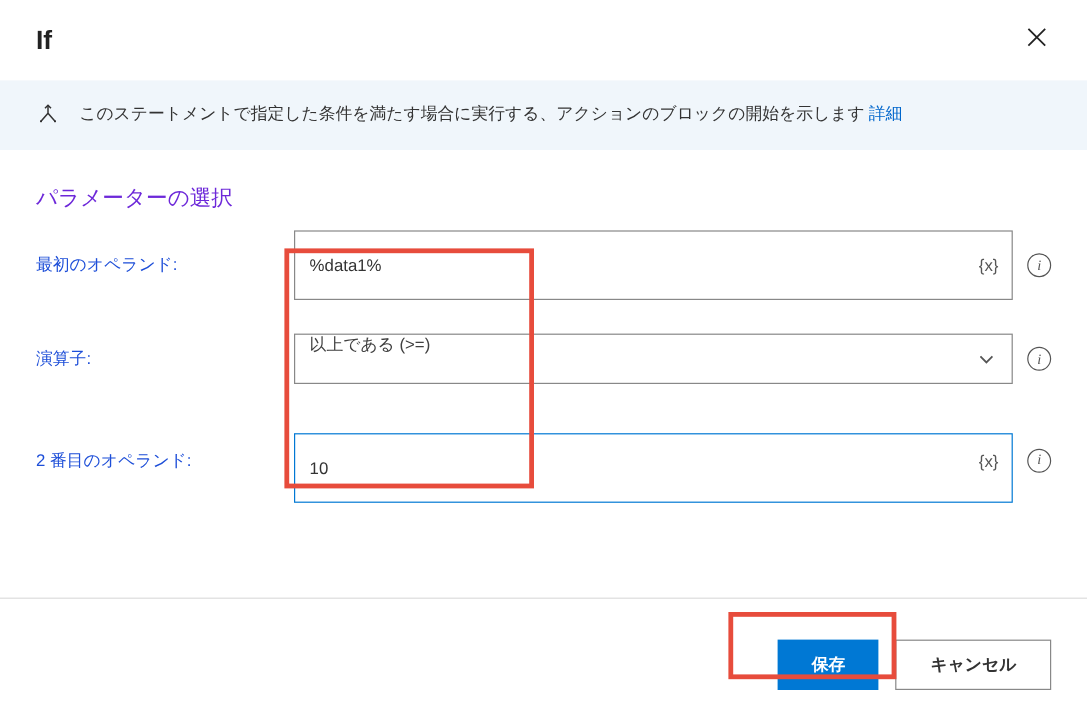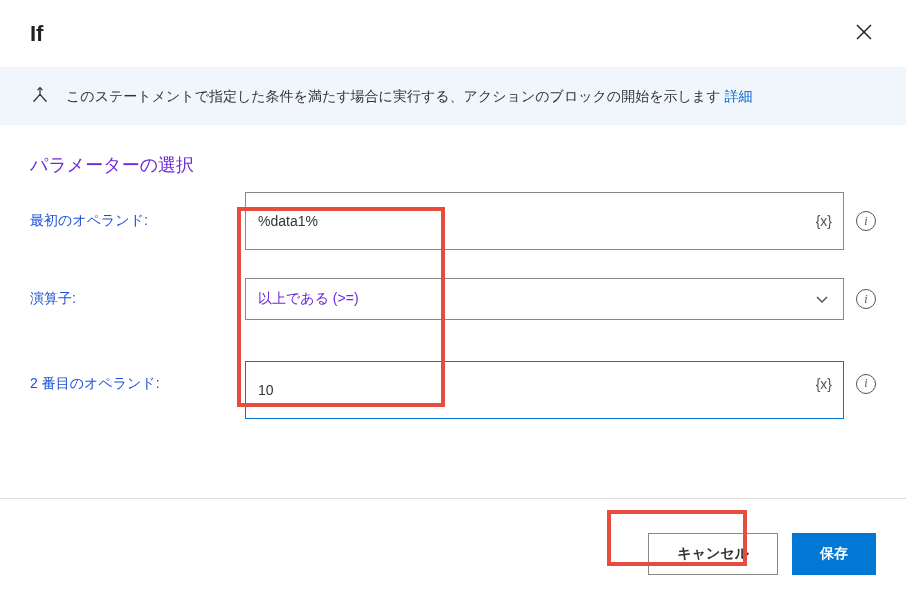--- a/index.html
+++ b/index.html
@@ -30,20 +30,21 @@
       color: #222;
       cursor: pointer;
       padding: 4px;
     }
     .info-banner {
       background: #f0f6fb;
       padding: 18px 30px;
       display: flex;
       align-items: center;
       gap: 16px;
+      font-family: Liberation Serif, serif;
     }
     .branch-icon {
       width: 20px;
       height: 20px;
       flex-shrink: 0;
     }
     .banner-text {
       font-size: 14px;
       color: #333;
       line-height: 1.6;
@@ -92,23 +93,22 @@
     .text-input.active {
       border-color: #0078d4;
       margin-top: 13px;
     }
     .dropdown {
       width: 100%;
       height: 42px;
       border: 1px solid #888;
       padding: 0 44px 0 12px;
       font-size: 14px;
-      color: #6d28d9;
-      display: flex;
-      align-items: center;
+      color: #404040;
+      display: flex;
       position: relative;
       cursor: pointer;
     }
     .chevron-icon {
       position: absolute;
       right: 14px;
       top: 50%;
       transform: translateY(-50%);
       width: 14px;
       height: 14px;
@@ -258,15 +258,15 @@
     </div>
   </div>
 </div>
 
 <div class="highlight-box highlight-fields"></div>
 <div class="highlight-box highlight-save"></div>
 
 <div class="footer-divider"></div>
 
 <div class="dialog-footer">
+  <button class="btn btn-primary">保存</button>
   <button class="btn btn-secondary">キャンセル</button>
-  <button class="btn btn-primary">保存</button>
 </div>
 
 </body></html>

